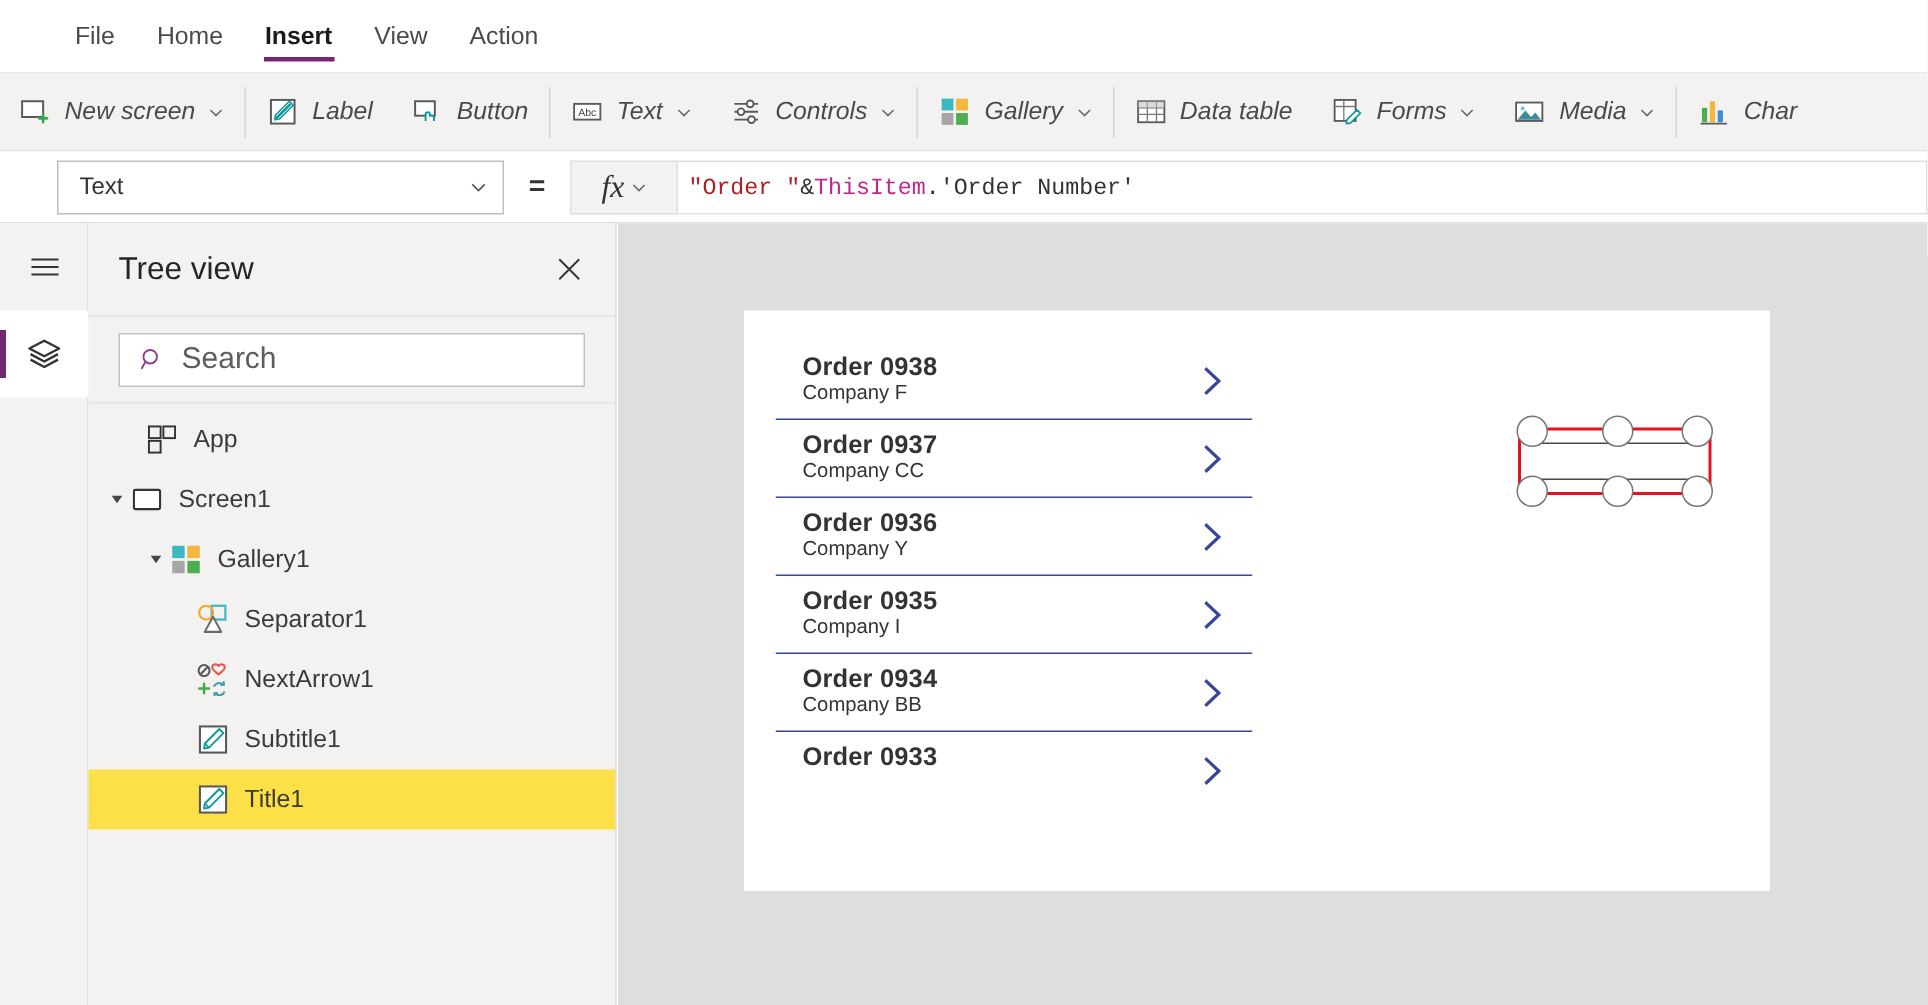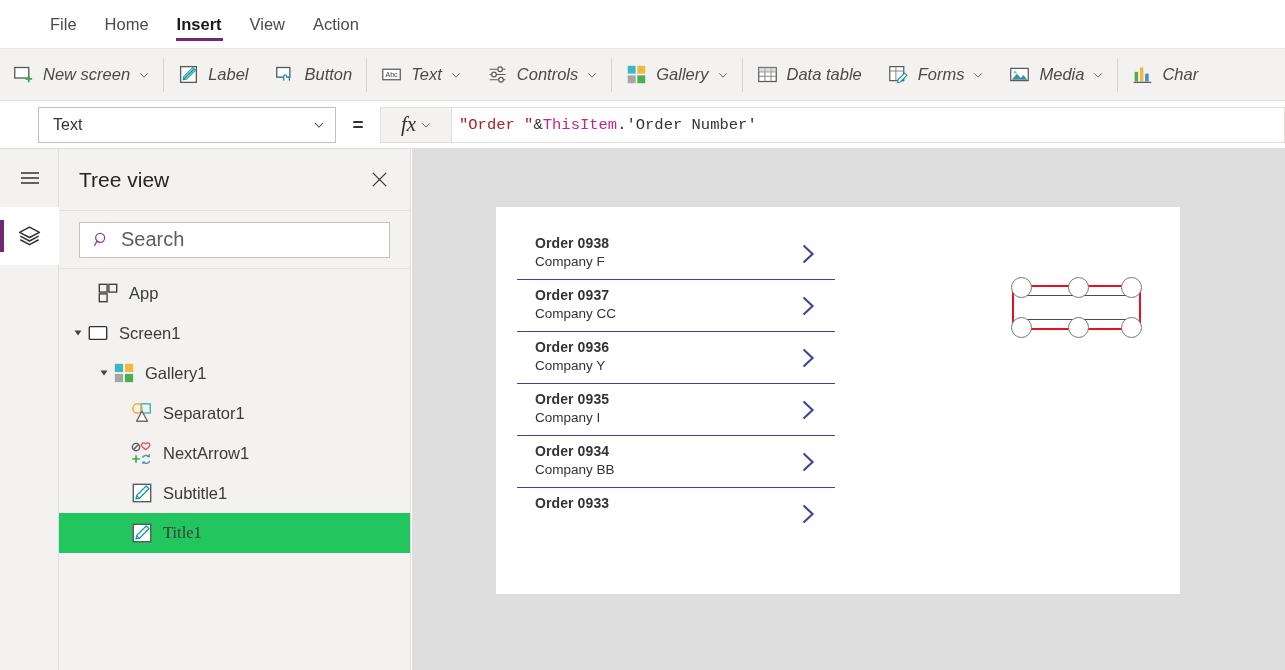--- a/index.html
+++ b/index.html
@@ -131,21 +131,21 @@
     display: flex; align-items: center; gap: 11px; padding: 0 13px;
     cursor: text;
   }
   .search-ph { font-size: 20px; color: #5d5d5d; }
   .tree-list { padding-top: 4px; }
   .tree-row {
     height: 40px; display: flex; align-items: center;
     cursor: pointer; font-size: 16.5px; color: #3b3b3b;
     padding-right: 8px;
   }
-  .tree-row.selected { background: #22c55e; font-family: Liberation Serif, serif; }
+  .tree-row.selected { background: #fde047; }
   .tw-arrow { width: 18px; height: 40px; display: flex; align-items: center; justify-content: center; flex: 0 0 auto; }
   .tw-spacer { flex: 0 0 auto; }
   .tree-ico { width: 22px; height: 22px; flex: 0 0 auto; margin-right: 10px; }
   .tree-label { white-space: nowrap; }
 
   
   .stage {
     position: absolute; top: 149px; left: 412px; width: 873px; height: 521px;
     background: #dedede;
   }
@@ -159,21 +159,21 @@
     width: 318px; height: 312px;
     overflow: hidden;
   }
   .g-row {
     position: relative; height: 52px;
     border-bottom: 1px solid #39449a;
   }
   .g-row.first { border-bottom-color: #39449a; }
   .g-title {
     position: absolute; left: 18px; top: 7px;
-    font-size: 14px; font-weight: bold; color: #333333;
+    font-size: 17px; font-weight: bold; color: #333333;
     letter-spacing: 0.1px;
   }
   .g-sub {
     position: absolute; left: 18px; top: 26px;
     font-size: 13.5px; color: #333333;
   }
   .chev {
     position: absolute; right: 16px; top: 14px;
     width: 22px; height: 24px;
   }

